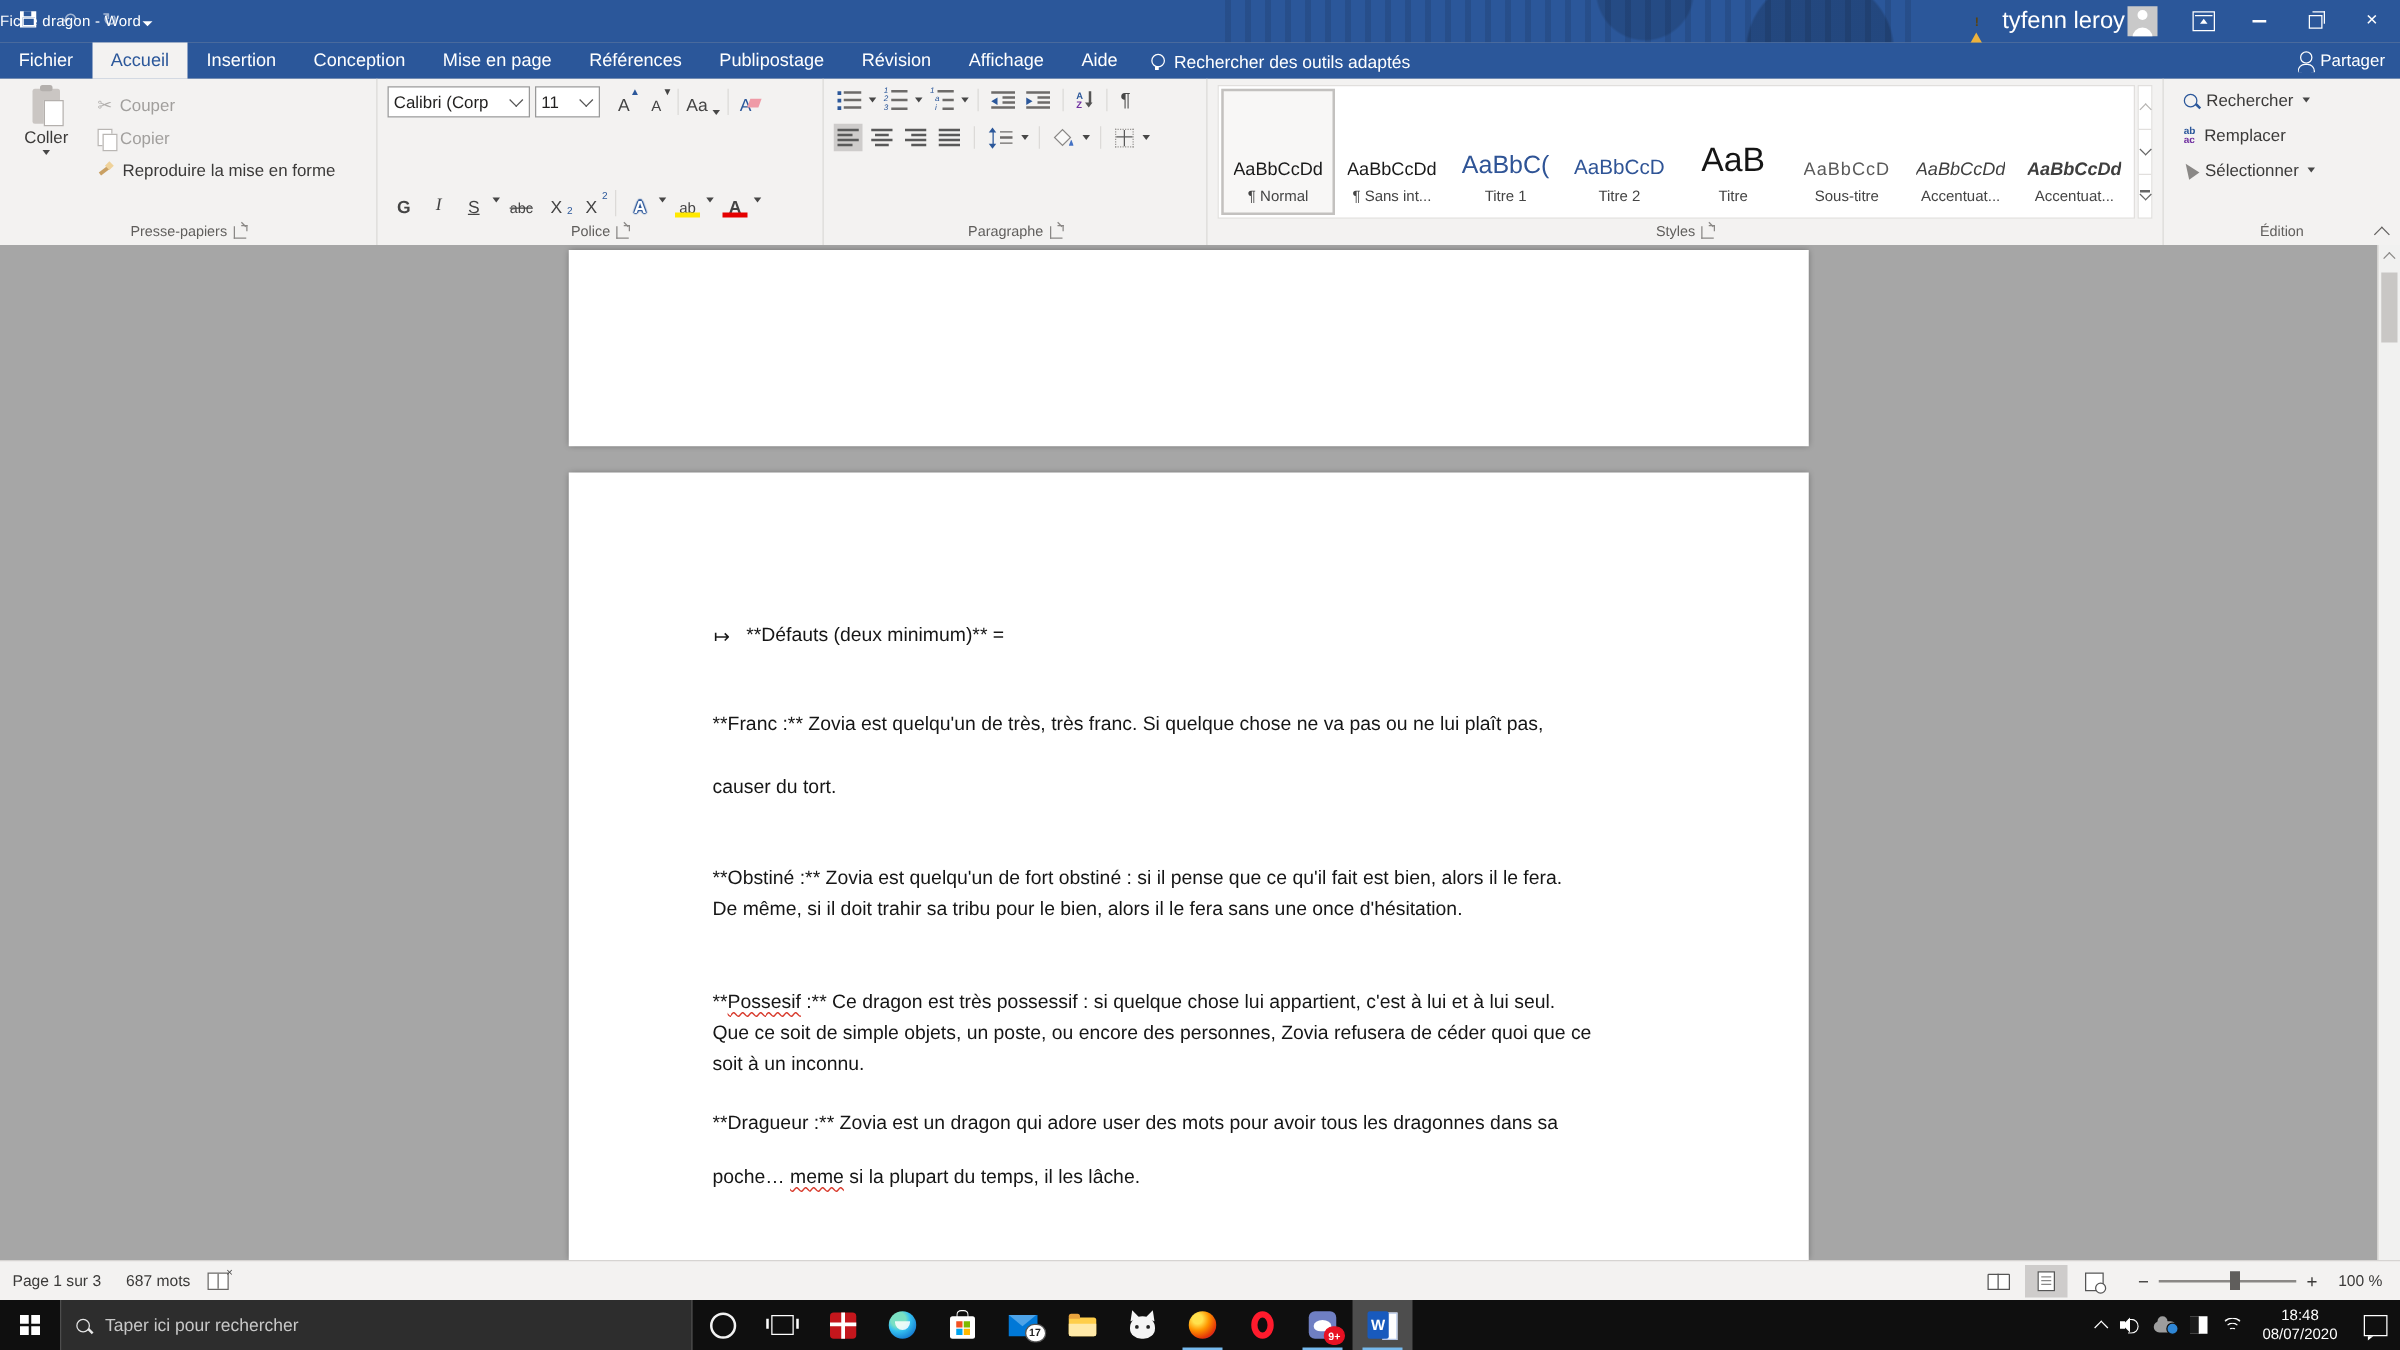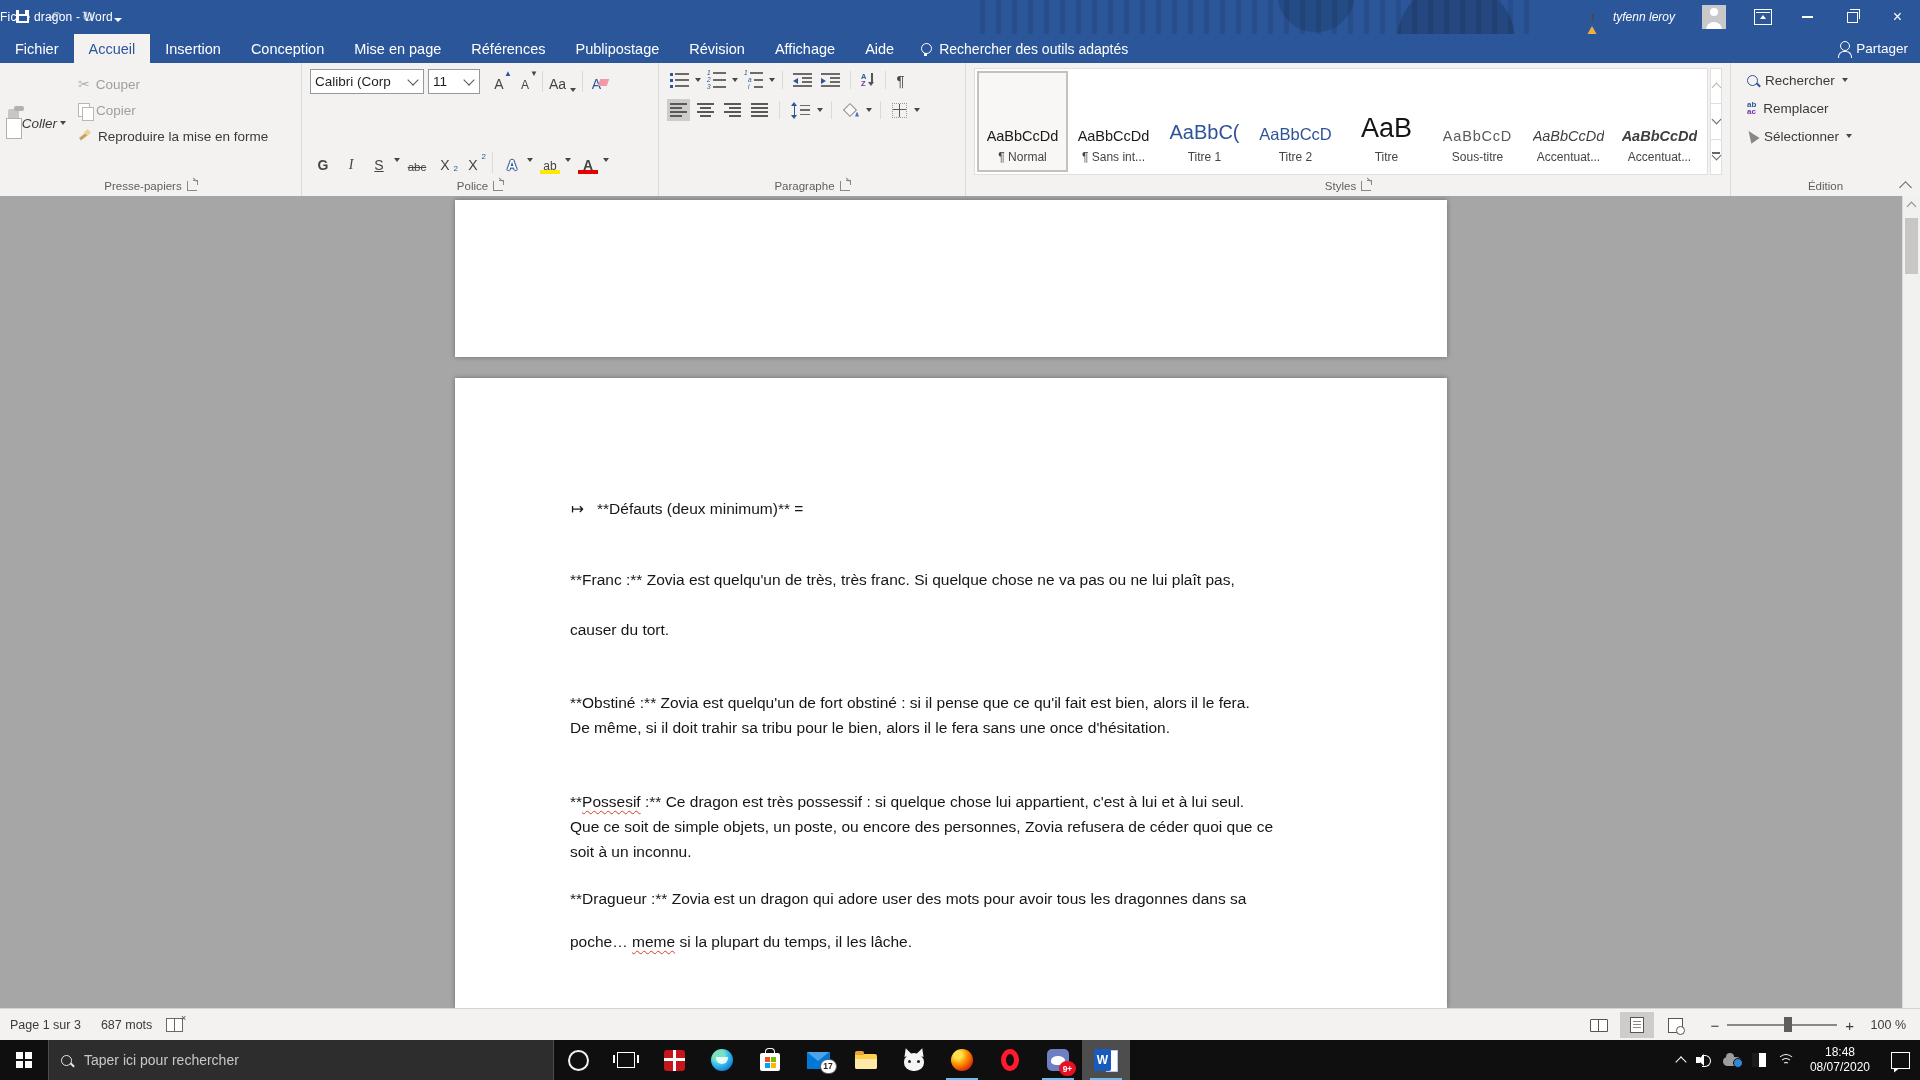--- a/index.html
+++ b/index.html
@@ -18,21 +18,21 @@
   .qat-btn.dim{opacity:.55;}
   .floppy{width:13px;height:13px;background:#fff;position:relative;display:inline-block;margin-top:10px;}
   .floppy::before{content:"";position:absolute;top:0;left:3px;width:6px;height:4px;background:#2b579a;}
   .floppy::after{content:"";position:absolute;bottom:1px;left:2px;width:8px;height:5px;background:#2b579a;border:1px solid #fff;}
   .tri-dn{width:0;height:0;border-left:4px solid transparent;border-right:4px solid transparent;border-top:4px solid #fff;display:inline-block;}
   .tb-title{position:absolute;left:0;right:0;text-align:left;font-size:12px;letter-spacing:.2px;z-index:0;}
   .tb-right{margin-left:auto;display:flex;align-items:center;z-index:1;height:34px;}
   .warn{position:relative;width:20px;height:17px;margin-right:10px;}
   .warn .t{width:0;height:0;border-left:9px solid transparent;border-right:9px solid transparent;border-bottom:16px solid #edb23c;}
   .warn .e{position:absolute;left:8px;top:4px;color:#5a4310;font-size:10px;font-weight:bold;}
-  .tb-user{font-size:12px;margin-right:27px;font-style:italic;}
+  .tb-user{font-size:19px;margin-right:2px;}
   .avatar{width:24px;height:24px;background:#c9c9c9;position:relative;margin-right:14px;overflow:hidden;}
   .avatar::before{content:"";position:absolute;top:3px;left:8px;width:8px;height:8px;border-radius:50%;background:#fff;}
   .avatar::after{content:"";position:absolute;bottom:-2px;left:4px;width:16px;height:9px;border-radius:8px 8px 0 0;background:#fff;}
   .winbtn{width:45px;height:34px;display:flex;align-items:center;justify-content:center;font-size:16px;}
   .minbar{width:11px;height:1.5px;background:#fff;display:block;}
   .restico{width:9px;height:9px;border:1.3px solid #fff;background:#2b579a;position:relative;}
   .restico::before{content:"";position:absolute;top:-4px;left:2px;width:9px;height:9px;border:1.3px solid #fff;border-bottom:none;border-left:none;}
   .ribopts{width:16px;height:14px;border:1.4px solid #fff;position:relative;}
   .ribopts::before{content:"";position:absolute;top:2px;left:1px;right:1px;height:1.2px;background:#fff;}
   .ribopts::after{content:"";position:absolute;left:5.4px;top:5px;width:0;height:0;
@@ -55,21 +55,21 @@
   .gc{flex:1;padding:6px 8px 0 8px;position:relative;}
   .glabel{height:21px;display:flex;align-items:center;justify-content:center;gap:5px;font-size:11.5px;color:#605e5c;}
   .launch{width:9px;height:9px;border-left:1px solid #8a8886;border-bottom:1px solid #8a8886;position:relative;}
   .launch::before{content:"";position:absolute;right:-1px;top:-1px;width:4px;height:4px;border-right:1px solid #8a8886;border-top:1px solid #8a8886;}
   .launch::after{content:"";position:absolute;right:0;top:0;width:5px;height:1px;background:#8a8886;transform:rotate(45deg);transform-origin:right top;}
   .tds{width:0;height:0;border-left:3.5px solid transparent;border-right:3.5px solid transparent;border-top:4px solid #474747;display:inline-block;}
   .vdiv{width:1px;background:#dcdad8;align-self:stretch;margin:2px 4px;}
 
   
   .g-clip .gc{display:flex;}
-  .paste-big{width:58px;display:flex;flex-direction:row;align-items:center;gap:3px;padding-top:2px;font-style:italic;}
+  .paste-big{width:58px;display:flex;flex-direction:column;align-items:center;gap:3px;padding-top:2px;}
   .clipico{width:22px;height:28px;background:#cac6c3;border-radius:2px;position:relative;}
   .clipico::before{content:"";position:absolute;top:-3px;left:6px;width:10px;height:5px;background:#b4b0ad;border-radius:2px;}
   .clipico::after{content:"";position:absolute;right:-3px;bottom:-2px;width:14px;height:19px;background:#fff;border:1px solid #b4b0ad;}
   .paste-big .lbl{font-size:13.5px;color:#3b3a39;}
   .clip-col{display:flex;flex-direction:column;justify-content:flex-start;gap:4px;margin-left:12px;padding-top:4px;}
   .crow{display:flex;align-items:center;gap:6px;font-size:13.5px;color:#a19f9d;height:22px;}
   .crow.on{color:#3b3a39;}
   .scis{color:#b0aeac;font-size:14px;}
   .copyico{width:10px;height:12px;border:1px solid #b9b6b3;background:#fff;position:relative;}
   .copyico::after{content:"";position:absolute;left:3px;top:3px;width:10px;height:12px;border:1px solid #b9b6b3;background:#fff;}

